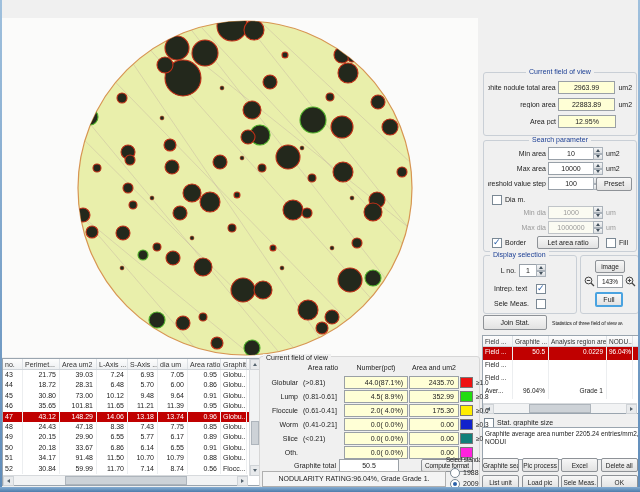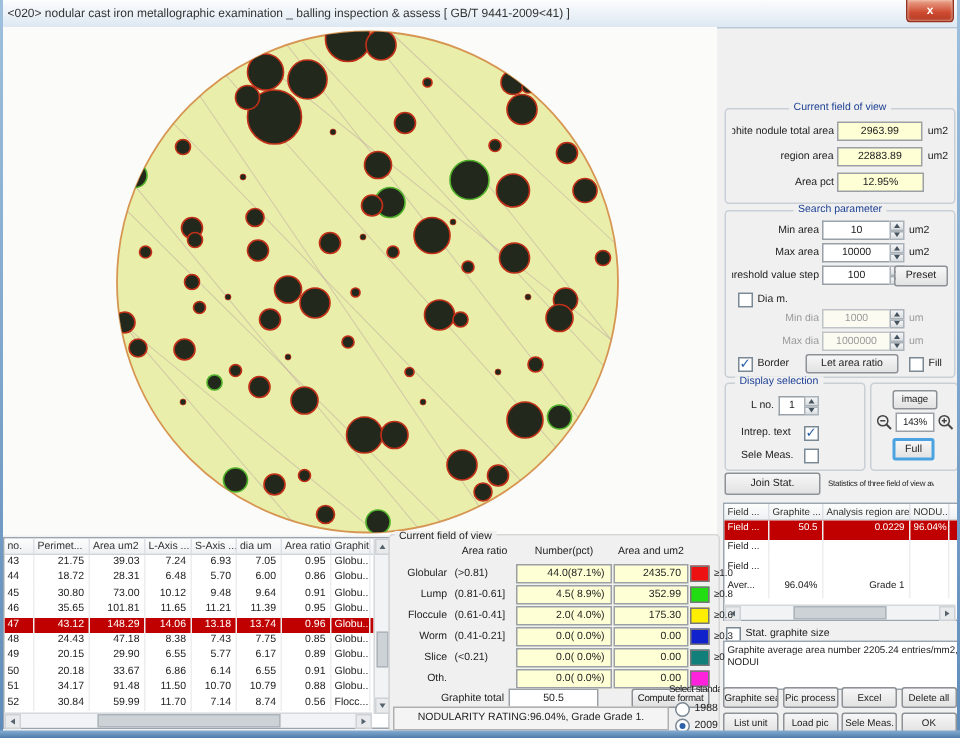--- a/index.html
+++ b/index.html
@@ -55,24 +55,20 @@
   .tiny{font-size:6.5px;letter-spacing:-0.2px;}
 </style>
 </head>
 <body>
 
 <div class="window">
   <div class="frame-left"></div>
   <div class="frame-right"></div>
   <div class="frame-bottom"></div>
 
-  <div class="titlebar">
-    <div class="title-text">&lt;020&gt; nodular cast iron metallographic examination _ balling inspection &amp; assess  [ GB/T 9441-2009&lt;41) ]</div>
-    <div class="close-btn">x</div>
-  </div>
 
   <div class="image-area">
     <svg id="micro-svg" width="476" height="339">
         <defs>
           <clipPath id="mclip">
             <circle cx="243" cy="170" r="167"></circle>
           </clipPath>
         </defs>
         <circle cx="243" cy="170" r="167" fill="#e9efab" stroke="#d79552" stroke-width="1.2"></circle>
         <g clip-path="url(#mclip)">

